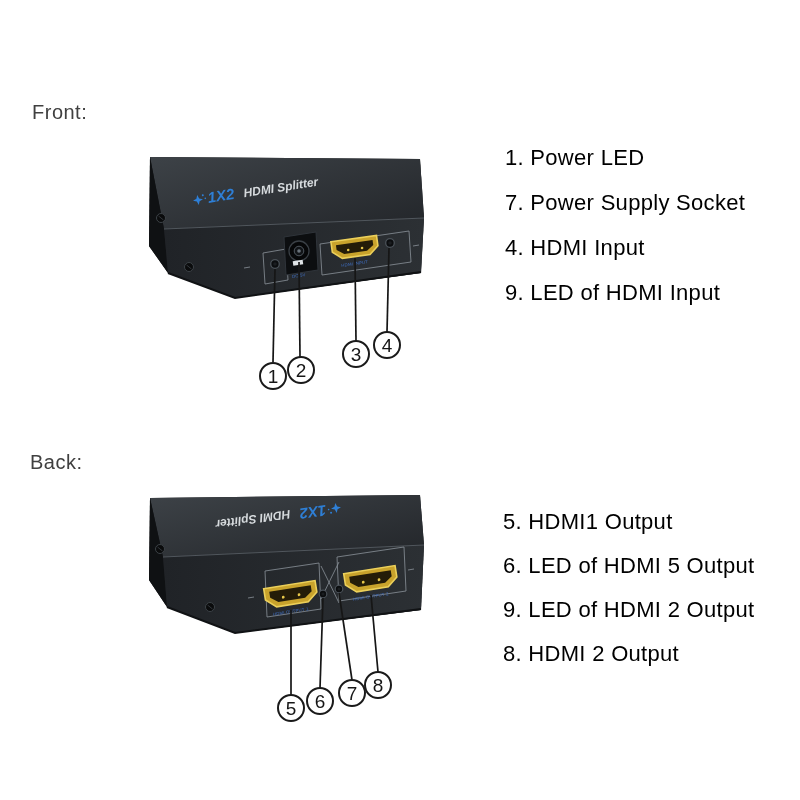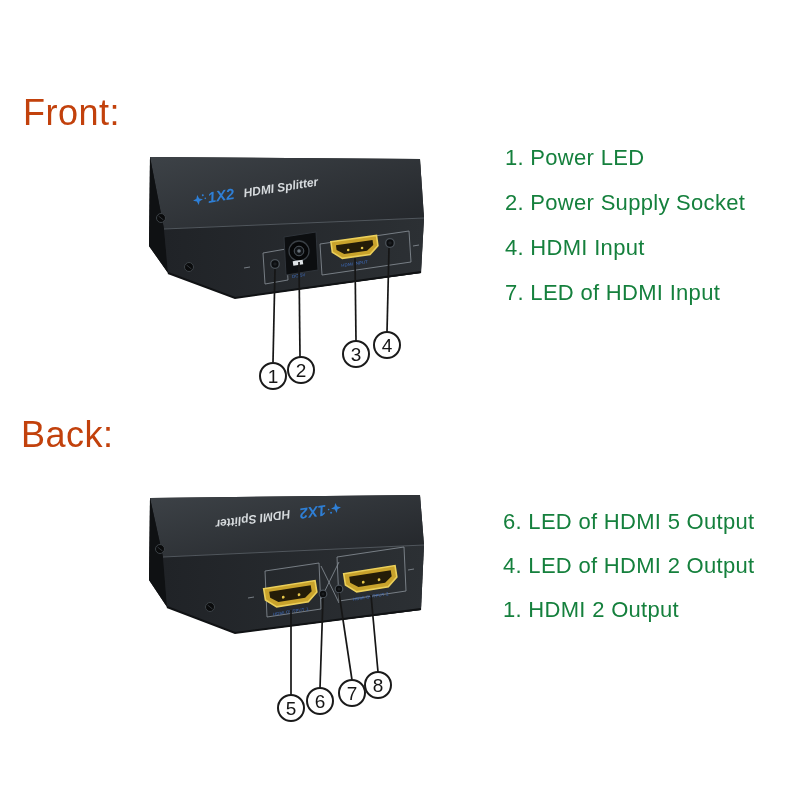--- a/index.html
+++ b/index.html
@@ -1,26 +1,26 @@
 <!DOCTYPE html>
 <html><head>
 <meta charset="utf-8">
 <style>
   html,body{margin:0;padding:0;background:#ffffff;}
   .canvas{
     position:relative;width:800px;height:800px;background:#ffffff;
     font-family:"Liberation Sans", sans-serif;overflow:hidden;
   }
   .heading{
-    position:absolute;margin:8px;font-size:36px;font-weight:400;color:#c2410c;
+    position:absolute;margin:17px;font-size:20px;font-weight:400;color:#404040;
     letter-spacing:0.5px;
   }
   .legend{
     position:absolute;list-style:none;margin:0;padding:0;
-    font-size:22px;color:#15803d;letter-spacing:0.3px;
+    font-size:22px;color:#000000;letter-spacing:0.3px;
   }
   .legend-front li{height:45px;line-height:45px;}
   .legend-back  li{height:44px;line-height:44px;}
   .devsvg{position:absolute;}
   .callout-line{stroke:#161616;stroke-width:1.7;fill:none;}
   .callout-circle{fill:#ffffff;stroke:#1a1a1a;stroke-width:2;}
   .callout-num{font-family:"Liberation Sans",sans-serif;font-size:19px;fill:#161616;}
   .outline{fill:none;stroke:#8a9198;stroke-width:0.9;opacity:0.9;}
   .tinylabel{font-family:"Liberation Sans",sans-serif;font-size:4.3px;fill:#3f6fc4;letter-spacing:0.2px;}
   .brand-blue{fill:#2e7fd6;font-weight:bold;font-style:italic;font-size:15px;}
@@ -120,26 +120,26 @@
       <text class="callout-num" x="216" y="210.5" text-anchor="middle">3</text>
     </g>
     <g>
       <circle class="callout-circle" cx="247" cy="195" r="13"></circle>
       <text class="callout-num" x="247" y="201.5" text-anchor="middle">4</text>
     </g>
   </svg>
 
   <ul class="legend legend-front" style="left:505px;top:135px;">
     <li>1. Power LED</li>
-    <li>2. Power Supply Socket</li>
+    <li>7. Power Supply Socket</li>
     <li>4. HDMI Input</li>
-    <li>7. LED of HDMI Input</li>
+    <li>9. LED of HDMI Input</li>
   </ul>
 
-  <h2 class="heading" style="left:13px;top:406px;">Back:</h2>
+  <h2 class="heading" style="left:13px;top:434px;">Back:</h2>
 
   <svg class="devsvg" style="left:140px;top:470px;" width="310" height="272" viewBox="0 0 310 272">
     <defs>
       <linearGradient id="gTopB" x1="0" y1="0" x2="1" y2="1">
         <stop offset="0" stop-color="#3d4247"></stop>
           <stop offset="1" stop-color="#23262a"></stop>
       </linearGradient>
       <linearGradient id="gFaceB" x1="0" y1="0" x2="1" y2="0">
         <stop offset="0" stop-color="#202327"></stop>
           <stop offset="1" stop-color="#2c3034"></stop>
@@ -220,18 +220,19 @@
       <circle class="callout-circle" cx="212" cy="223" r="13"></circle>
       <text class="callout-num" x="212" y="229.5" text-anchor="middle">7</text>
     </g>
     <g>
       <circle class="callout-circle" cx="238" cy="215" r="13"></circle>
       <text class="callout-num" x="238" y="221.5" text-anchor="middle">8</text>
     </g>
   </svg>
 
   <ul class="legend legend-back" style="left:503px;top:500px;">
+    <li>5. HDMI1 Output</li>
     <li>6. LED of HDMI 5 Output</li>
-    <li>4. LED of HDMI 2 Output</li>
-    <li>1. HDMI 2 Output</li>
+    <li>9. LED of HDMI 2 Output</li>
+    <li>8. HDMI 2 Output</li>
   </ul>
 
 </div>
 
 </body></html>

